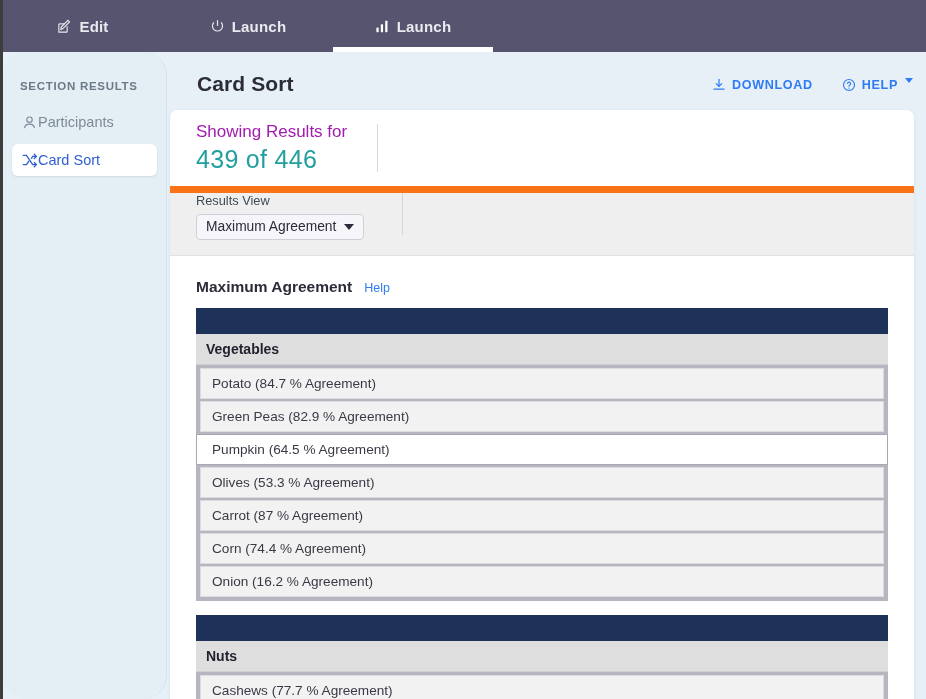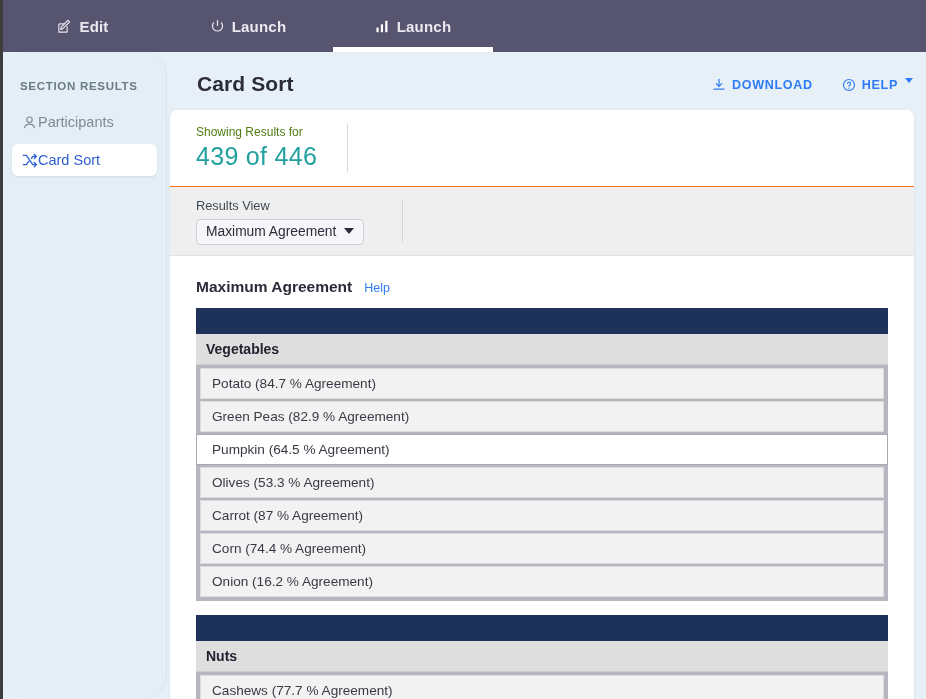--- a/index.html
+++ b/index.html
@@ -142,44 +142,43 @@
     overflow: hidden;
   }
   #summary {
     height: 76px;
     display: flex;
     align-items: center;
     padding-left: 26px;
   }
   #summary-left { padding-right: 30px; }
   #summary-label {
-    font-size: 12px;
-    color: #4d7c0f;
+    font-size: 17px;
+    color: #a21caf;
     margin-bottom: 3px;
   }
   #summary-value {
     font-size: 25px;
     color: #22a0a0;
     font-weight: 400;
     letter-spacing: .3px;
   }
   #summary-divider {
     width: 1px;
     align-self: stretch;
     margin: 14px 0;
     background: #d8d8d8;
   }
 
   #viewbar {
     background: #efefef;
-    border-top: 1px solid #f97316;
+    border-top: 7px solid #f97316;
     border-bottom: 1px solid #e2e2e2;
     height: 70px;
     display: flex;
-    align-items: center;
     padding-left: 26px;
   }
   #viewbar-left { padding-right: 38px; }
   #view-label {
     font-size: 12.8px;
     color: #3f4a55;
     margin-bottom: 6px;
   }
   #view-select {
     display: inline-flex;

